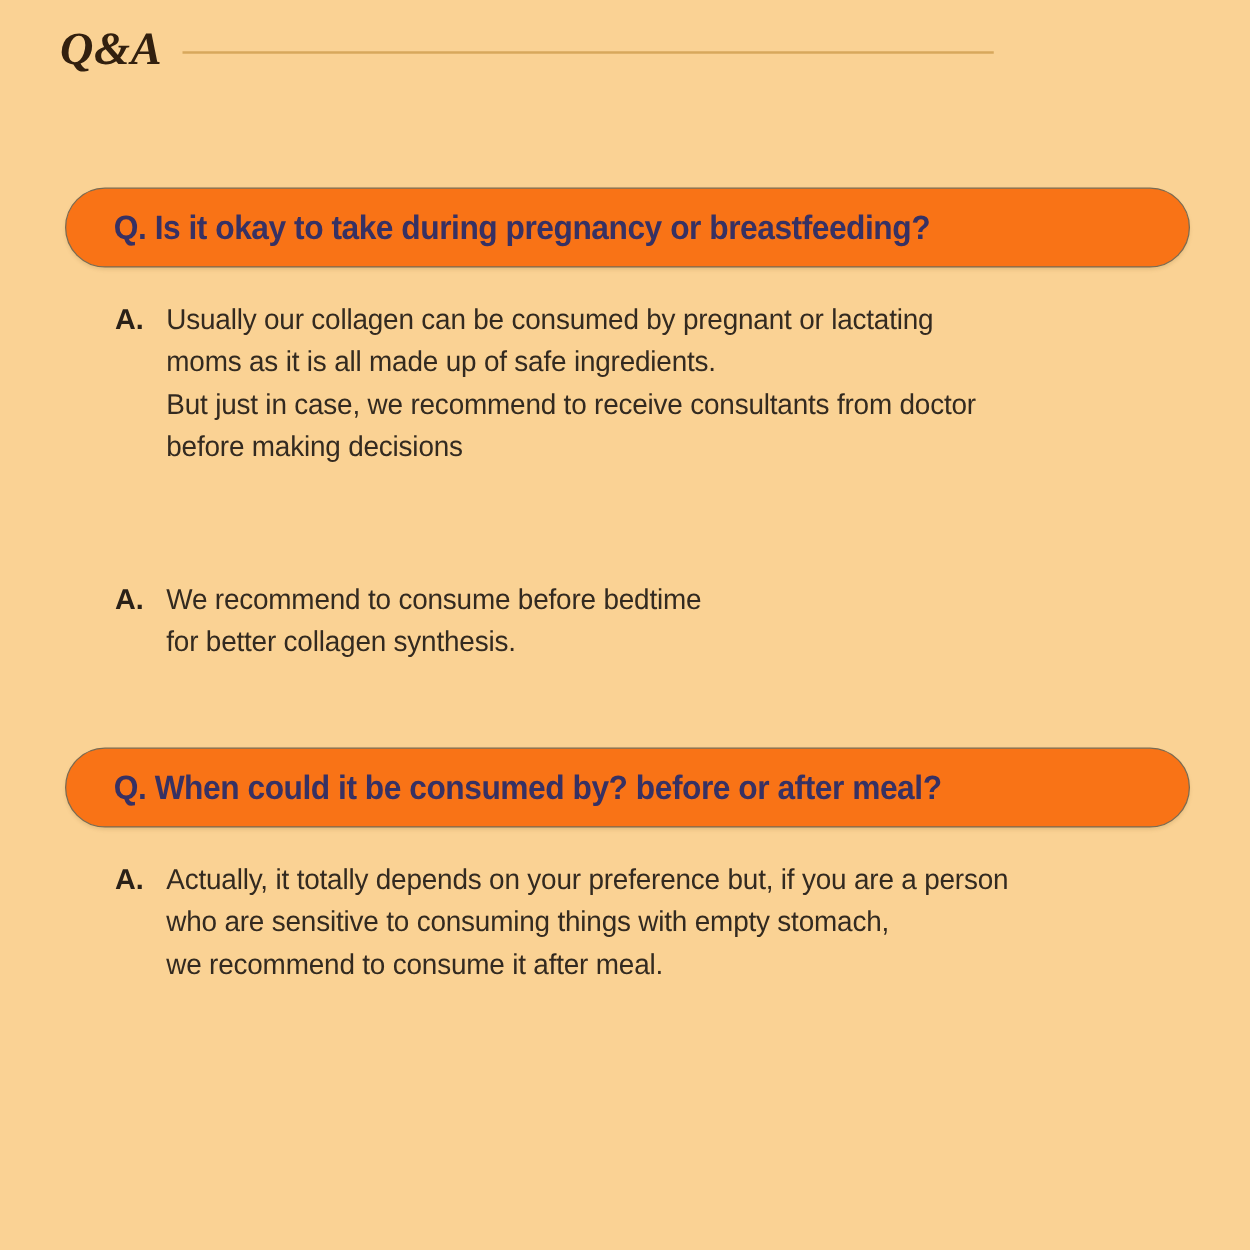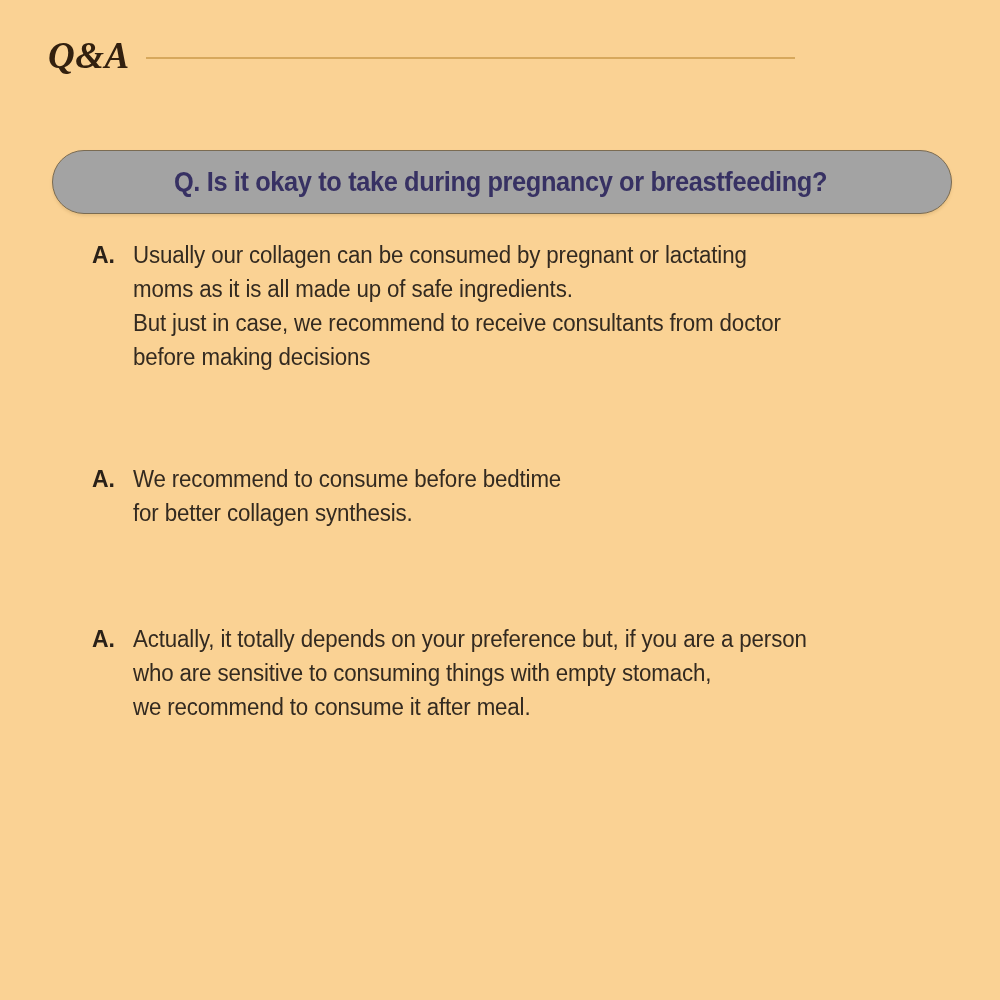--- a/index.html
+++ b/index.html
@@ -19,21 +19,21 @@
     position: relative;
     width: 1000px;
     height: 1000px;
     box-sizing: border-box;
   }
 
   
   .header {
     position: absolute;
     left: 0;
-    top: 30px;
+    top: 14px;
     width: 837px;
     height: 50px;
     display: flex;
     align-items: center;
   }
   .header-title {
     font-family: "Liberation Serif", "DejaVu Serif", serif;
     font-style: italic;
     font-weight: 700;
     font-size: 37px;
@@ -62,28 +62,27 @@
 
   .qa-block {
     position: relative;
   }
 
   .question-pill {
     position: relative;
     margin-left: 52px;
     margin-right: 48px;
     height: 64px;
-    background: #a3a3a3;
+    background: #f97316;
     border: 1.6px solid #7a6b52;
     border-radius: 34px;
     display: flex;
     align-items: center;
     box-sizing: border-box;
     box-shadow: 0 2px 3px rgba(150, 110, 50, 0.18);
-    justify-content: center;
   }
   .question-text {
     font-family: "Liberation Sans Narrow", "Liberation Sans", sans-serif;
     font-weight: 700;
     font-size: 27px;
     letter-spacing: -0.4px;
     color: #373163;
     margin-left: 38px;
     white-space: nowrap;
     line-height: 1;
@@ -164,20 +163,23 @@
         <div class="answer-lines">
           <div class="answer-line">We recommend to consume before bedtime</div>
           <div class="answer-line">for better collagen synthesis.</div>
         </div>
       </div>
     </div>
 
     <div class="gap-block-2"></div>
 
     <div class="qa-block">
+      <div class="question-pill">
+        <div class="question-text">Q. When could it be consumed by? before or after meal?</div>
+      </div>
       <div class="gap-q-a"></div>
       <div class="answer-block">
         <div class="answer-marker">A.</div>
         <div class="answer-lines">
           <div class="answer-line">Actually, it totally depends on your preference but, if you are a person</div>
           <div class="answer-line">who are sensitive to consuming things with empty stomach,</div>
           <div class="answer-line">we recommend to consume it after meal.</div>
         </div>
       </div>
     </div>

